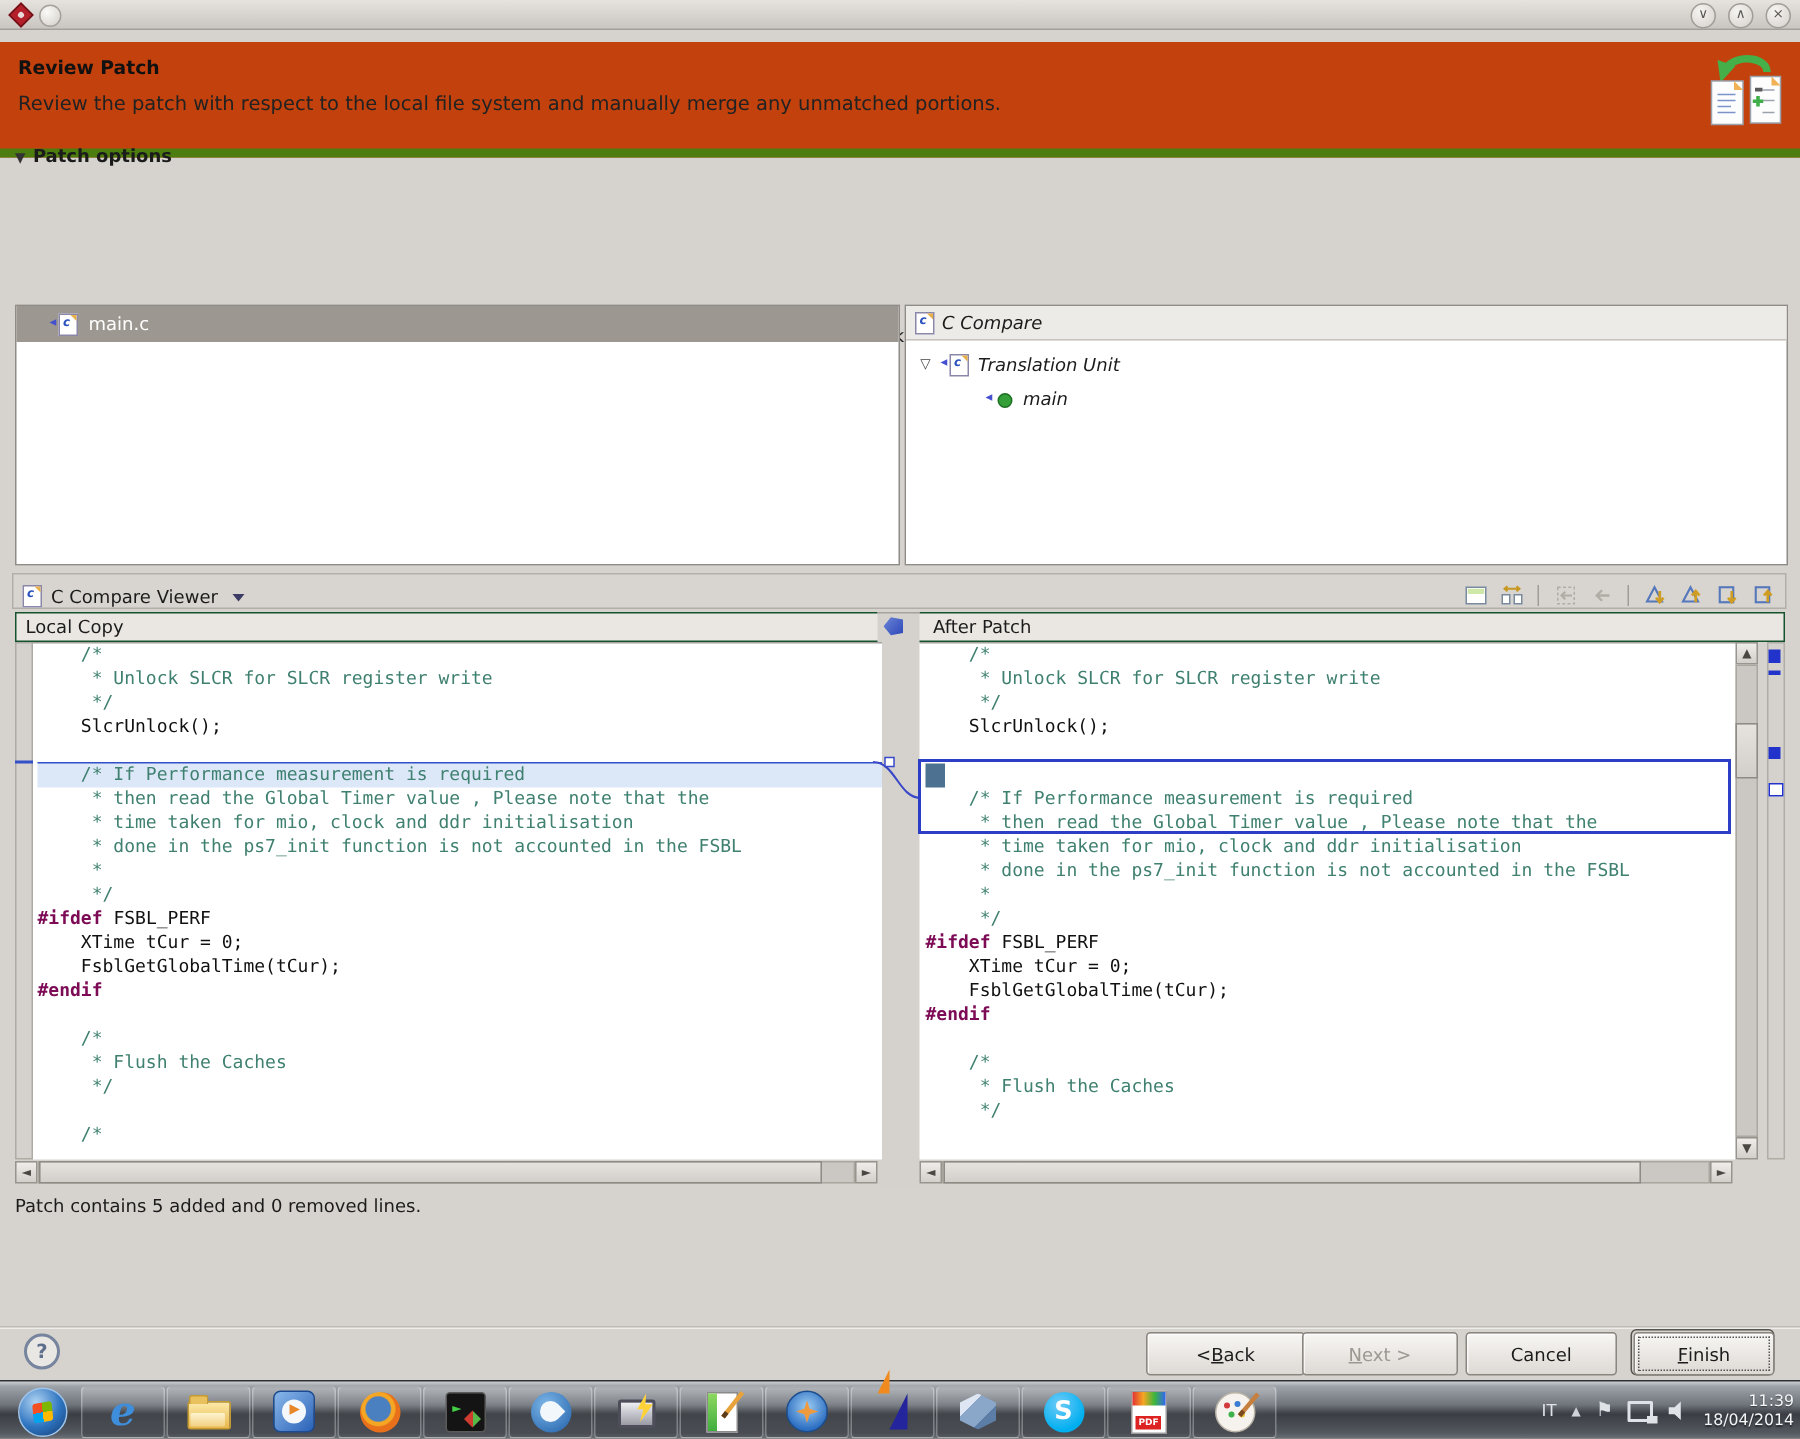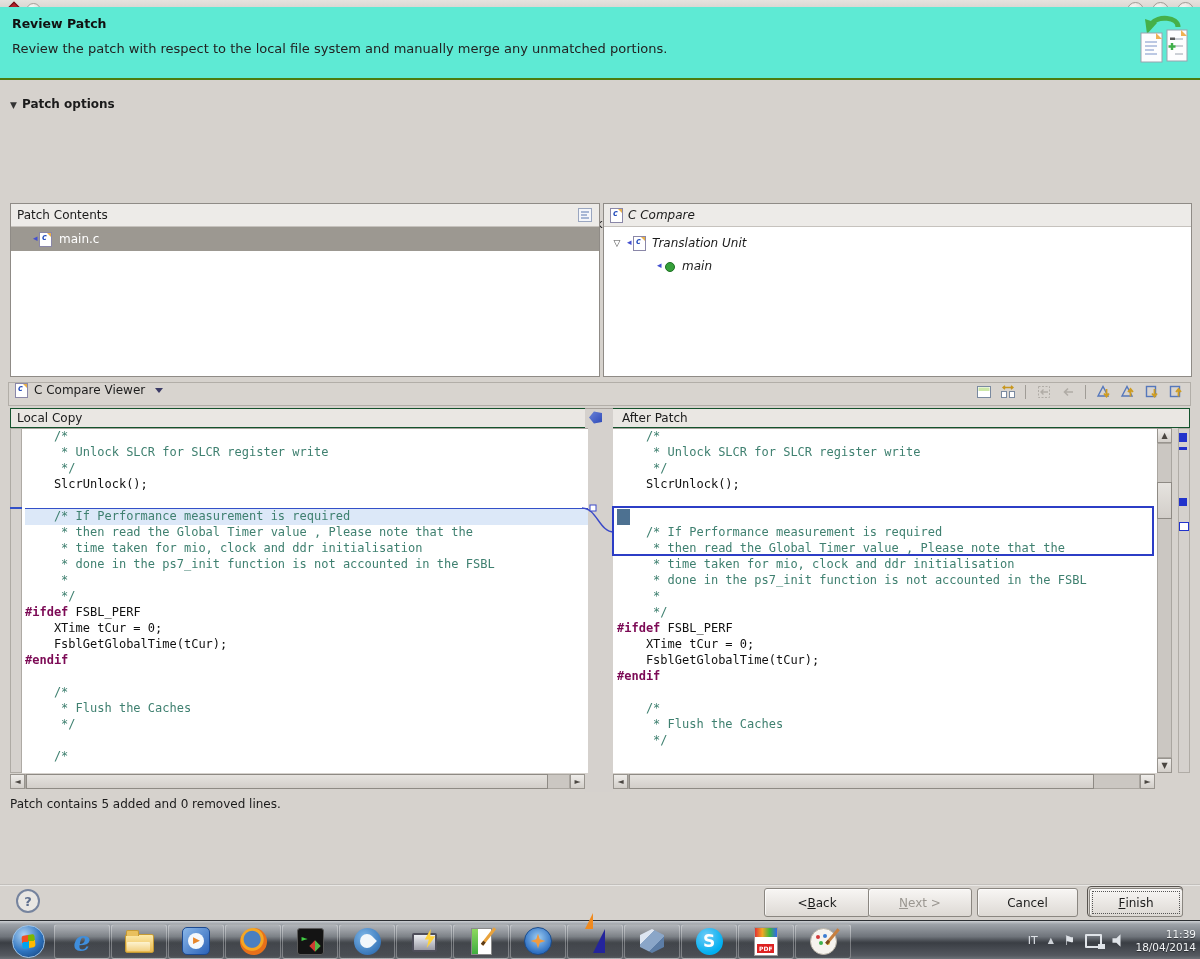--- a/index.html
+++ b/index.html
@@ -14,21 +14,21 @@
   #sdkicon{position:absolute;left:8px;top:4px;width:10px;height:10px;background:#b3202a;
     transform:rotate(45deg);border:1px solid #6d0f16;}
   #sdkicon::after{content:"";position:absolute;left:3px;top:3px;width:4px;height:4px;background:#e9d8d8;border-radius:50%;}
   #menubtn{position:absolute;left:26px;top:3px;width:13px;height:13px;border-radius:50%;
     background:radial-gradient(circle at 35% 30%,#fbfaf8,#d2cec9);border:1px solid #a5a19b;}
   .winbtns{position:absolute;right:6px;top:2px;display:flex;gap:8px;}
   .wbtn{width:15px;height:15px;border-radius:50%;background:radial-gradient(circle at 35% 30%,#f6f4f1,#d5d1cc);
     border:1px solid #a09c96;color:#5a5650;font-size:9px;line-height:14px;text-align:center;}
 
   
-  #wheader{position:absolute;left:0;top:7px;width:1200px;height:71px;background:#5eead4;border-bottom:2px solid #4d7c0f;}
+  #wheader{position:absolute;left:0;top:28px;width:1200px;height:71px;background:#c2410c;border-bottom:6px solid #4d7c0f;}
   #wheader h1{margin:0;position:absolute;left:12px;top:9px;font-size:12.5px;color:#111;}
   #wheader p{margin:0;position:absolute;left:12px;top:34px;font-size:13px;color:#222;}
   #wizicon{position:absolute;right:8px;top:6px;}
 
   
   #options{position:absolute;left:0;top:90px;width:979px;height:113px;}
   .sect{position:absolute;left:10px;top:7px;font-weight:bold;font-size:12px;}
   .sect .tri{font-size:9px;margin-right:5px;color:#333;}
   .optlbl{position:absolute;font-size:12px;}
   .cb{position:absolute;width:13px;height:13px;background:#fff;border:1px solid #67635e;
@@ -55,21 +55,21 @@
   .treeic .dot{position:absolute;left:6px;top:3px;width:8px;height:8px;border-radius:50%;
       background:#35a03a;border:1px solid #1d7022;}
   .treeic .inar{position:absolute;left:-2px;top:2px;color:#4450d0;font-size:9px;line-height:9px;}
   .pcrow{height:24px;display:flex;align-items:center;gap:6px;padding-left:24px;font-size:12px;}
   .pcrow.sel{background:#9c9891;color:#fff;}
   .ccrow{height:23px;display:flex;align-items:center;gap:5px;font-size:12px;}
   .twisty{width:14px;font-size:9px;color:#444;text-align:center;flex:none;}
 
   
   #vbar{position:absolute;left:8px;top:382px;width:1183px;height:24px;background:#d8d4cf;
-      border:1px solid #b2aea8;display:flex;align-items:flex-start;padding:0 6px;gap:6px;box-sizing:border-box;}
+      border:1px solid #b2aea8;display:flex;align-items:flex-end;padding:0 6px;gap:6px;box-sizing:border-box;}
   #vbar .vttl{font-size:12px;}
   #vbar .dda{border:4px solid transparent;border-top:5px solid #3b3b66;margin:5px 0 0 4px;}
   .vtoolbar{margin-left:auto;display:flex;align-items:center;gap:7px;}
   .tbi{width:17px;height:17px;display:flex;align-items:center;justify-content:center;}
   .tsep{width:1px;height:14px;background:#a09c96;margin:0 2px;}
 
   
   #compare{position:absolute;left:10px;top:408px;width:1180px;height:384px;}
   #chdr{position:absolute;left:0;top:0;width:1180px;height:20px;background:#eae7e3;
       border:1px solid #14532d;box-sizing:border-box;}
@@ -245,29 +245,20 @@
     <span class="cb" style="left:30px;top:154px;"></span>
     <span class="optlbl" style="left:50px;top:155px;"><span class="mn">R</span>everse patch</span>
     <span class="cb" style="left:460px;top:154px;"></span>
     <span class="optlbl" style="left:480px;top:155px;"><span class="mn">S</span>how Excluded</span>
     <span class="cb" style="left:770px;top:154px;"></span>
     <span class="optlbl" style="left:790px;top:155px;">G<span class="mn">e</span>nerate a .rej file for unmerged hunks</span>
     <span class="optlbl" style="left:10px;top:182px;">Double-click on file or patch segment entries to view their content:</span>
   </div>
 
   <div class="pane" style="left:10px;top:203px;width:588px;height:172px;">
-    <div class="phead">
-      <span>Patch Contents</span>
-      <svg style="margin-left:auto" width="16" height="16">
-        <rect x="1.5" y="1.5" width="13" height="13" fill="#f4f6fa" stroke="#9aa6c0"></rect>
-        <line x1="4" y1="5" x2="12" y2="5" stroke="#5a78b0"></line>
-        <line x1="4" y1="8" x2="10" y2="8" stroke="#5a78b0"></line>
-        <line x1="4" y1="11" x2="12" y2="11" stroke="#5a78b0"></line>
-      </svg>
-    </div>
     <div id="pc-rows">
         <div class="pcrow sel">
           <span class="treeic">
             <span class="pg"></span>
             <span class="inar">◂</span>
           </span>
           <span>main.c</span>
         </div>
       </div>
   </div>

